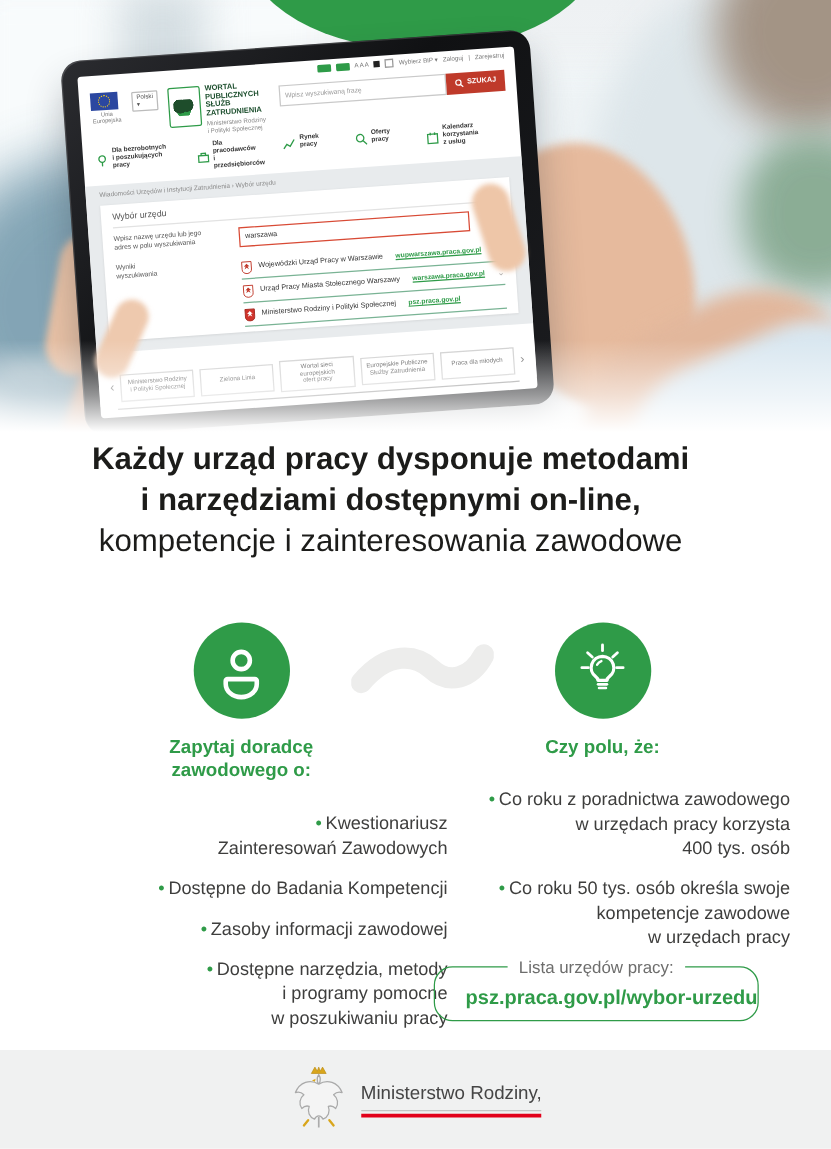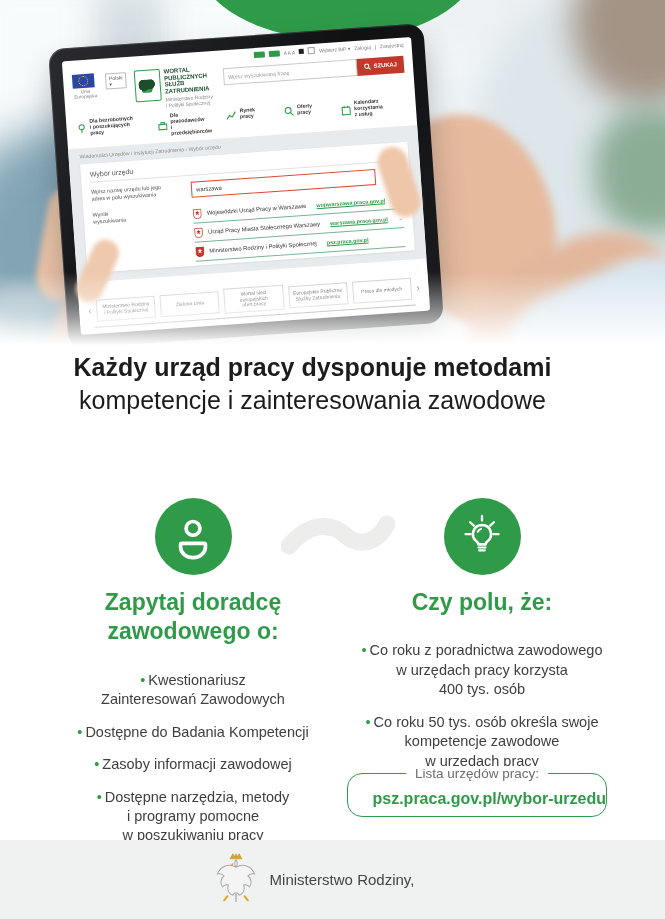--- a/index.html
+++ b/index.html
@@ -85,34 +85,34 @@
   
   .headline{position:absolute;left:0;top:351px;width:625px;text-align:center;font-size:25px;line-height:1.32;color:#1c1c1a;}
   .headline .b{font-weight:bold;}
 
   
   .cols{position:absolute;left:0;top:498px;width:665px;display:flex;}
   .col-left{position:absolute;left:28px;width:330px;text-align:center;}
   .col-right{position:absolute;left:332px;width:300px;text-align:center;}
   .circle-icon{width:77px;height:77px;border-radius:50%;background:#2f9b48;margin:0 auto 13px;display:flex;align-items:center;justify-content:center;}
   .tilde{position:absolute;left:281px;top:512px;}
-  .col-heading{font-size:23px;font-weight:bold;color:#2f9b48;line-height:1.28;}
-  .bullets{margin-top:24px;}
+  .col-heading{font-size:15px;font-weight:bold;color:#2f9b48;line-height:1.28;}
+  .bullets{margin-top:24px;text-align:right;}
   .bullet-item{font-size:14.5px;color:#3e3e3d;line-height:1.34;margin-bottom:13px;}
   .dot{color:#2f9b48;margin-right:3px;}
 
   
   .link-box{position:absolute;left:347px;top:773px;width:258px;height:42px;border:1.6px solid #2f9b48;border-radius:15px;text-align:right;}
   .link-box-label{position:absolute;top:-8px;left:50%;transform:translateX(-50%);background:#fff;padding:0 9px;
                   font-size:13.5px;color:#6d6d6c;white-space:nowrap;}
   .link-url{font-size:16px;font-weight:bold;color:#2f9b48;line-height:50px;}
 
   
   .footer{position:absolute;left:0;top:840px;width:665px;height:79px;background:#f0f1f1;display:flex;align-items:center;justify-content:center;gap:11px;}
-  .footer-textwrap{display:flex;flex-direction:row;gap:19px;}
+  .footer-textwrap{display:flex;flex-direction:column;}
   .footer-text{font-size:15px;color:#454545;line-height:1.3;}
   .footer-grayline{height:1px;background:#c4c4c4;margin-top:4px;}
   .footer-redline{height:3px;background:#e2001a;margin-top:2px;}
 </style>
 </head>
 <body>
 
 <div class="poster">
 
   <div class="photo">
@@ -285,20 +285,21 @@
       </div>
     </div>
 
     <div class="hand l-thumb"></div>
     <div class="hand r-thumb"></div>
     <div class="abs photo-fade"></div>
   </div>
 
   <div class="headline">
     <div class="b">Każdy urząd pracy dysponuje metodami</div>
+    <div class="b">i narzędziami dostępnymi on-line,</div>
     <div>kompetencje i zainteresowania zawodowe</div>
   </div>
 
   <div class="cols">
 
     <div class="col-left">
       <div class="circle-icon">
         <svg width="46" height="46" viewBox="0 0 40 40">
           <circle cx="20" cy="12.5" r="6" fill="none" stroke="#fff" stroke-width="3.2"></circle>
           <path d="M10.5 25.5 h19 a1.3 1.3 0 0 1 1.3 1.3 v2 a10.8 9.2 0 0 1 -21.6 0 v-2 a1.3 1.3 0 0 1 1.3 -1.3 Z" fill="none" stroke="#fff" stroke-width="3.2" stroke-linejoin="round"></path>

